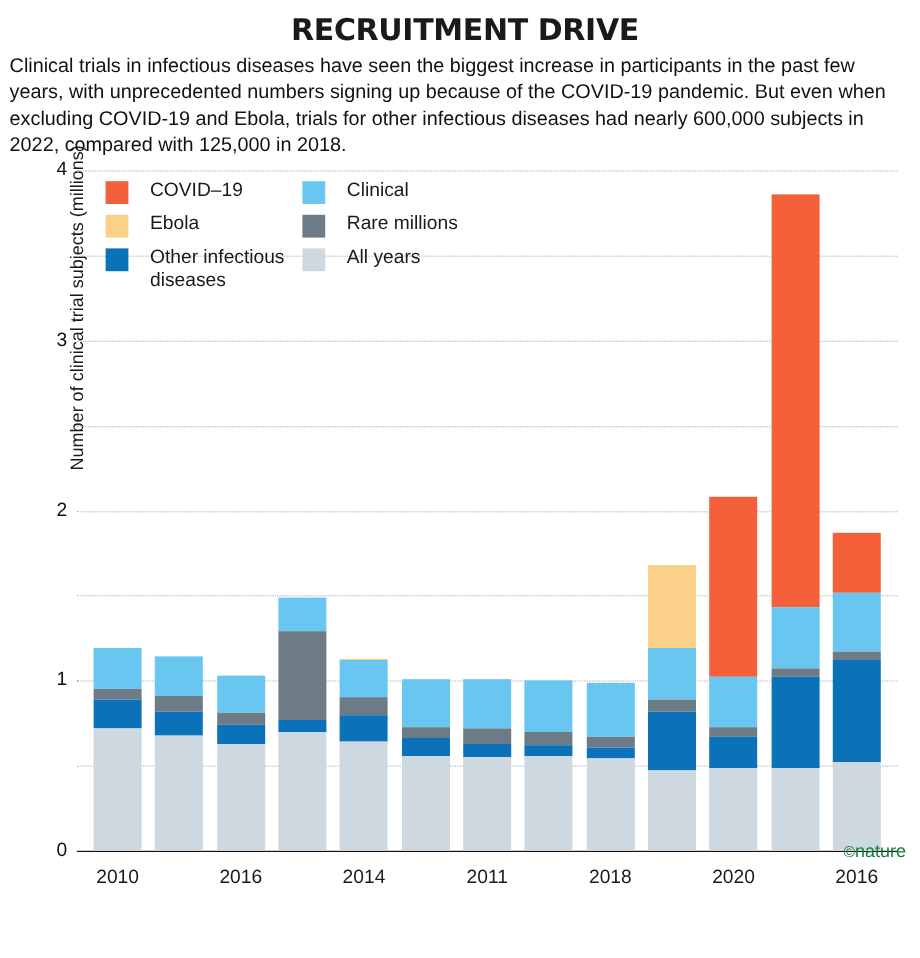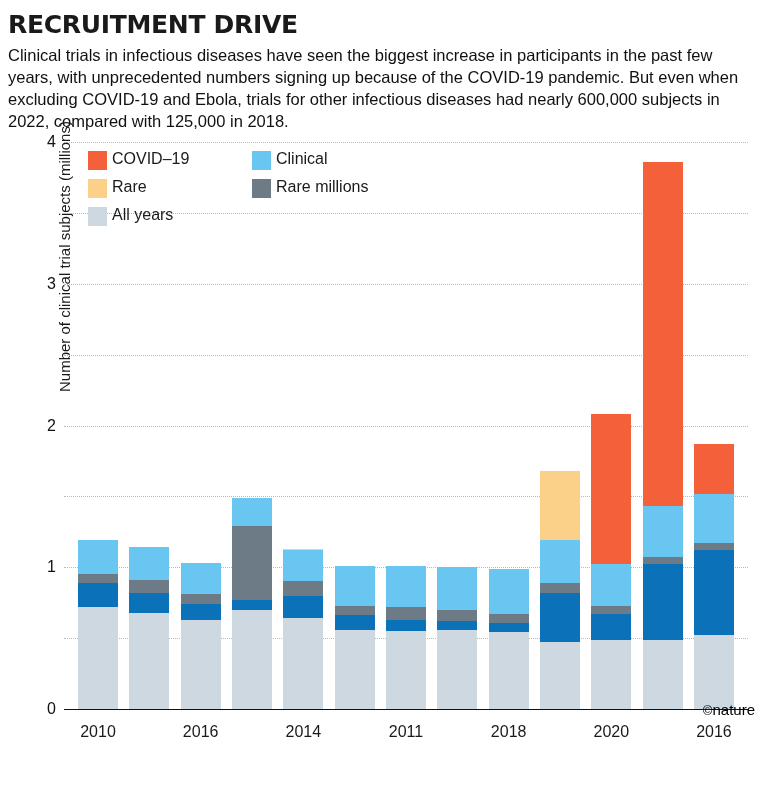--- a/index.html
+++ b/index.html
@@ -11,20 +11,21 @@
     position:relative;
     overflow:hidden;
   }
   .title{
     font-family:"DejaVu Sans", sans-serif;
     font-weight:bold;
     font-size:25px;
     letter-spacing:-0.3px;
     margin:10px 0 6px 8px;
     text-transform:uppercase;
+    text-align:center;
   }
   .standfirst{
     font-size:16.5px;
     line-height:1.33;
     margin:0 10px 0 8px;
     color:#111;
   }
   .chart-wrap{
     position:absolute;
     left:0; top:128px;
@@ -96,30 +97,30 @@
   
   .legend{
     position:absolute;
     left:88px; top:22px;
     display:grid;
     grid-template-columns:150px auto;
     column-gap:14px;
     row-gap:8px;
     font-size:16px;
   }
-  .lg-item{display:flex;align-items:flex-start;gap:5px;}
+  .lg-item{display:flex;align-items:flex-start;gap:18px;}
   .swatch{
     width:19px;height:19px;flex:0 0 19px;margin-top:1px;
   }
   .lg-label{line-height:1.17;}
   .credit{
     position:absolute;
     right:12px; bottom:10px;
     font-size:15px;
-    color:#000000;
+    color:#15803d;
     margin-top:32px;
   }
   .credit .c{font-size:13px;}
 </style>
 </head>
 <body>
 
 <div>
   <div class="title">Recruitment drive</div>
   <div class="standfirst">Clinical trials in infectious diseases have seen the biggest increase in participants in the past few years, with unprecedented numbers signing up because of the COVID-19 pandemic. But even when excluding COVID-19 and Ebola, trials for other infectious diseases had nearly 600,000 subjects in 2022, compared with 125,000 in 2018.</div>
@@ -249,25 +250,29 @@
       <div class="lg-item">
         <span class="swatch" style="background: rgb(244, 96, 58);"></span>
         <span class="lg-label">COVID–19</span>
       </div>
       <div class="lg-item">
         <span class="swatch" style="background: rgb(105, 198, 240);"></span>
         <span class="lg-label">Clinical</span>
       </div>
       <div class="lg-item">
         <span class="swatch" style="background: rgb(251, 209, 137);"></span>
-        <span class="lg-label">Rare</span>
+        <span class="lg-label">Ebola</span>
       </div>
       <div class="lg-item">
         <span class="swatch" style="background: rgb(109, 123, 134);"></span>
         <span class="lg-label">Rare millions</span>
+      </div>
+      <div class="lg-item">
+        <span class="swatch" style="background: rgb(11, 114, 185);"></span>
+        <span class="lg-label">Other infectious diseases</span>
       </div>
       <div class="lg-item">
         <span class="swatch" style="background: rgb(205, 216, 224);"></span>
         <span class="lg-label">All years</span>
       </div>
     </div>
   <div class="credit">
     <span class="c">©</span><span>nature</span>
   </div>
 </div>

